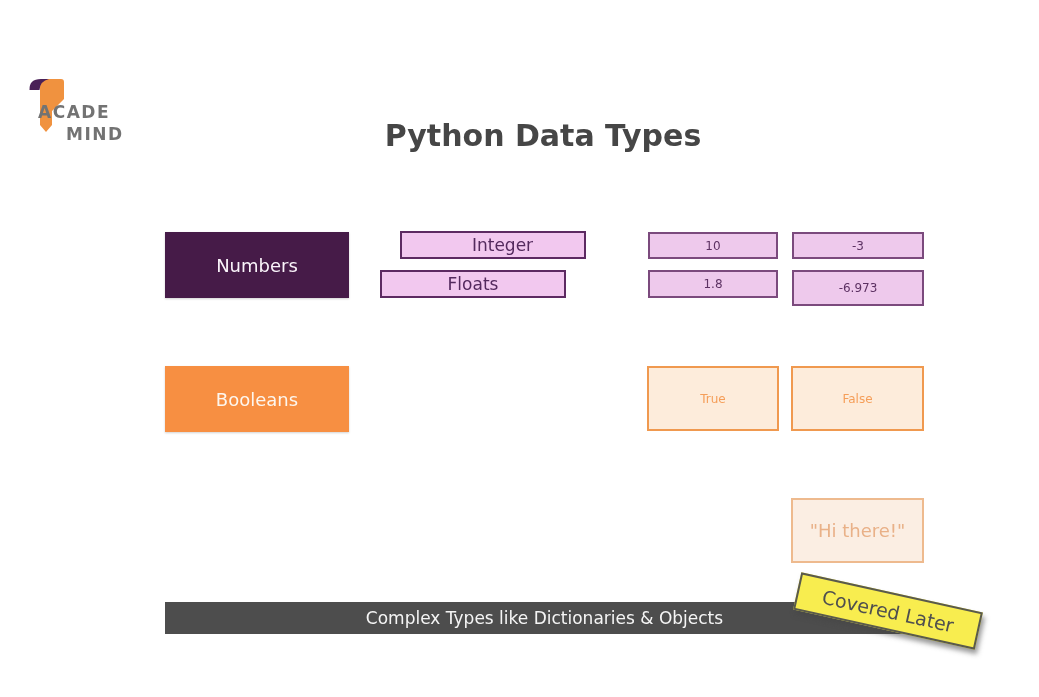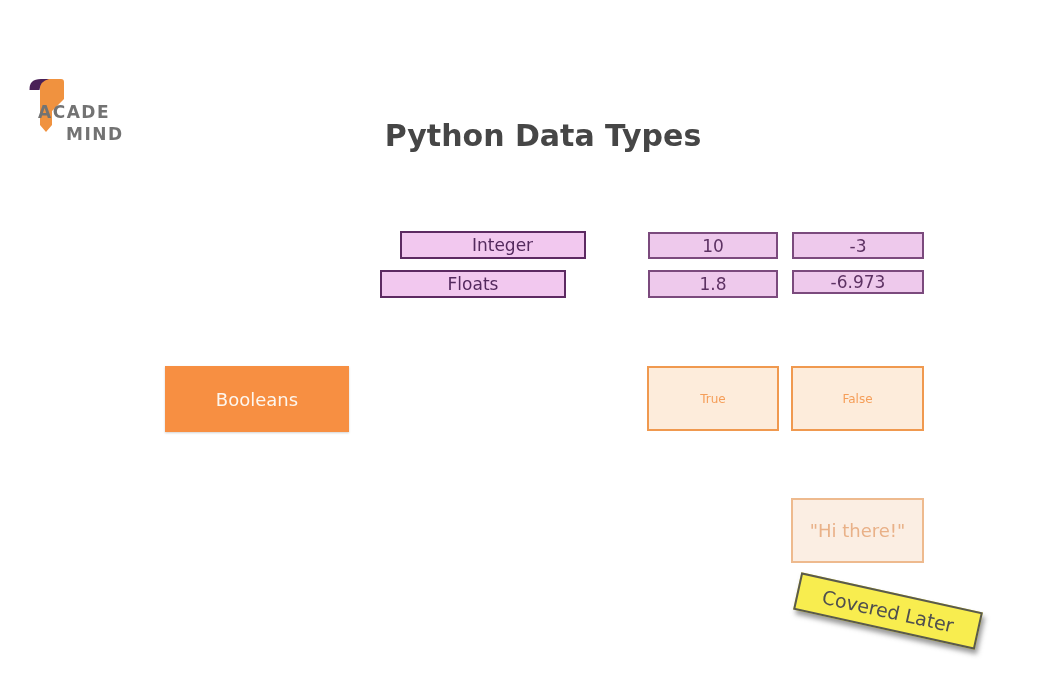--- a/index.html
+++ b/index.html
@@ -28,21 +28,21 @@
   .cat-booleans{background:#f78f42;color:#fdf6ee;}
   .cat-strings{background:#dfa377;color:#fdf7f1;}
 
   
   .tag-box{
     display:flex;align-items:center;justify-content:center;
     background:#f2c8ef;border:2px solid #5d2a62;color:#542a5e;font-size:17px;
   }
   .pval-box{
     display:flex;align-items:center;justify-content:center;
-    background:#eec9ec;border:2px solid #7b4a7d;color:#5d3263;font-size:17px;
+    background:#eec9ec;border:2px solid #7b4a7d;color:#5d3263;font-size:12px;
   }
 
   
   .oval-box{
     display:flex;align-items:center;justify-content:center;
     background:#fdecdb;border:2px solid #f0994f;color:#f59e59;font-size:12px;
   }
 
   
   .tval-box{
@@ -73,53 +73,59 @@
     <svg width="40" height="60" viewBox="-6 0 40 60" style="position:absolute;left:0;top:0;">
       <path d="M 5,4 Q 5,2 8,2 L 26,2 Q 29,2 29,5 L 29,22 L 17,34 L 17,48 L 11,55 L 5,48 Z" fill="#f0923f"></path>
       <path d="M -5.5,13 Q -6,2 6,2 L 14,2 Q 5,4 4.5,13 Z" fill="#4a2057"></path>
     </svg>
     <span class="brand-word" style="left:9px;top:25px;">ACADE</span>
     <span class="brand-word" style="left:37px;top:47px;">MIND</span>
   </div>
 
   <div class="title">Python Data Types</div>
 
+  <div class="abs cat-box cat-numbers" style="left:165px;top:232px;width:184px;height:66px;">
+    <span>Numbers</span>
+  </div>
 
   <div class="abs tag-box" style="left:400px;top:231px;width:186px;height:28px;padding-left:19px;">
     <span>Integer</span>
   </div>
   <div class="abs tag-box" style="left:380px;top:270px;width:186px;height:28px;">
     <span>Floats</span>
   </div>
 
   <div class="abs pval-box" style="left:648px;top:232px;width:130px;height:27px;">
     <span>10</span>
   </div>
   <div class="abs pval-box" style="left:792px;top:232px;width:132px;height:27px;">
     <span>-3</span>
   </div>
   <div class="abs pval-box" style="left:648px;top:270px;width:130px;height:28px;">
     <span>1.8</span>
   </div>
-  <div class="abs pval-box" style="left:792px;top:270px;width:132px;height:24px;">
+  <div class="abs pval-box" style="left:792px;top:270px;width:132px;height:36px;">
     <span>-6.973</span>
   </div>
 
   <div class="abs cat-box cat-booleans" style="left:165px;top:366px;width:184px;height:66px;">
     <span>Booleans</span>
   </div>
   <div class="abs oval-box" style="left:647px;top:366px;width:132px;height:65px;">
     <span>True</span>
   </div>
   <div class="abs oval-box" style="left:791px;top:366px;width:133px;height:65px;">
     <span>False</span>
   </div>
 
   <div class="abs tval-box" style="left:791px;top:498px;width:133px;height:65px;">
     <span>"Hi there!"</span>
   </div>
 
+  <div class="abs footer-bar" style="left:165px;top:602px;width:759px;height:32px;">
+    <span>Complex Types like Dictionaries &amp; Objects</span>
+  </div>
 
   <div class="abs sticker" style="left:795px;top:592px;width:186px;height:38px;">
     <span>Covered Later</span>
   </div>
 
 </div>
 
 </body></html>

